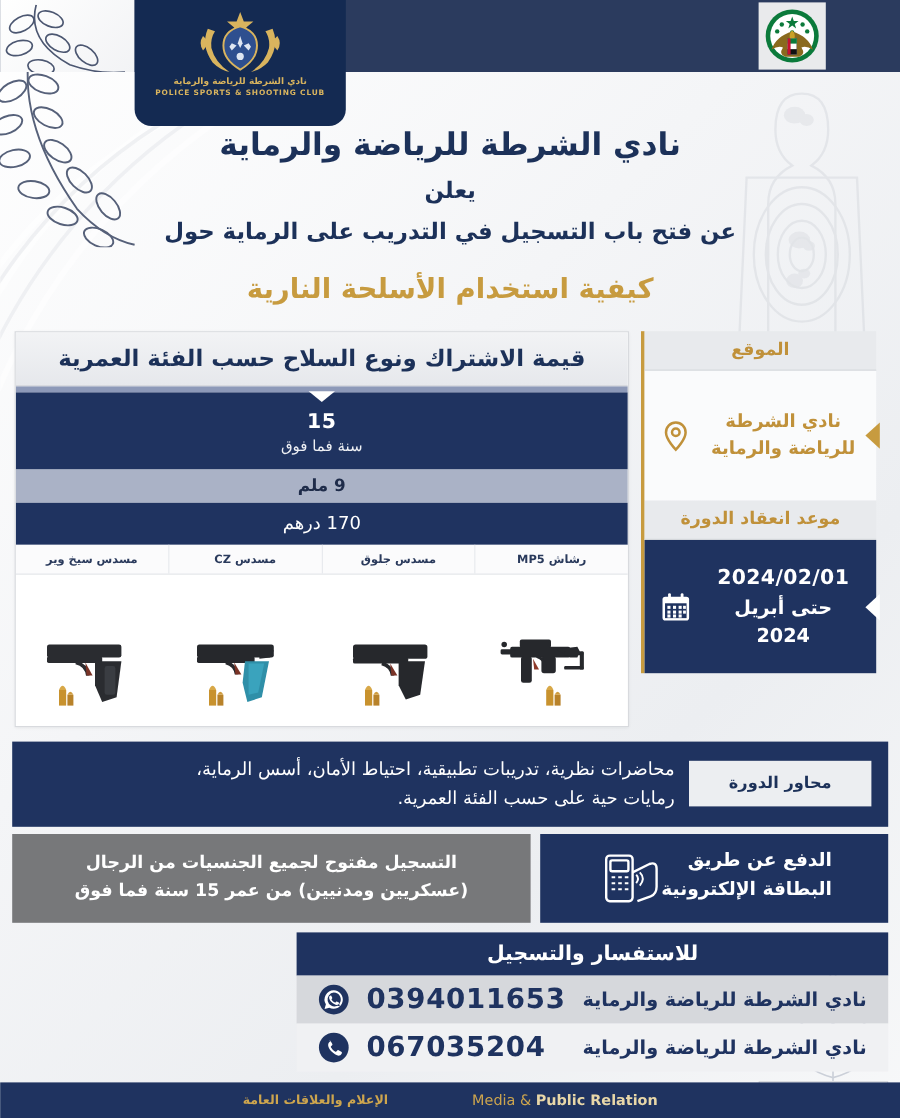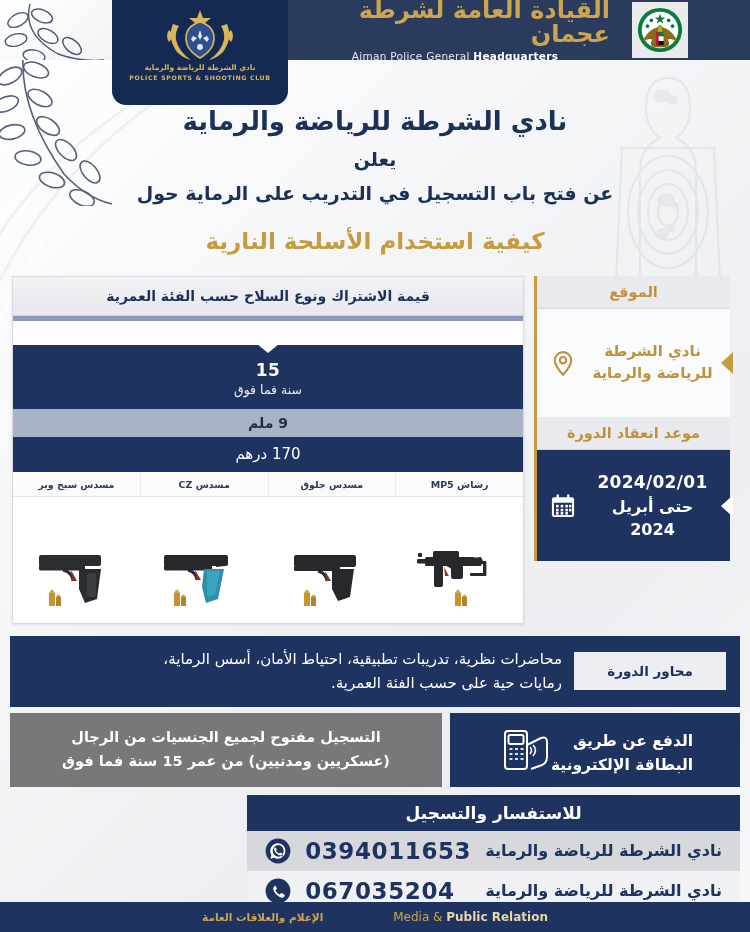--- a/index.html
+++ b/index.html
@@ -100,26 +100,26 @@
   .sb-body.navy .sb-arrow{border-right-color:#ffffff}
   .sb-icon{width:28px;height:28px;flex:0 0 28px}
 
   
   .tablecard{
     flex:1 1 auto;background:#fdfdfd;border:1px solid #d8dade;
     box-shadow:0 1px 3px rgba(0,0,0,.09);overflow:hidden;
   }
   .tc-head{
     background:linear-gradient(180deg,#f2f3f5,#e6e8ec);
-    color:#1c3159;font-size:14px;font-weight:bold;text-align:center;
+    color:#1c3159;font-size:19px;font-weight:bold;text-align:center;
     padding:11px 0;border-bottom:1px solid #cfd2d7;
   }
   .tc-sep{height:5px;background:#8d99b8}
   .row-age{
-    background:#1f3360;color:#ffffff;text-align:center;padding:8px 0 12px;position:relative;margin-top:24px;
+    background:#1f3360;color:#ffffff;text-align:center;padding:8px 0 12px;position:relative;
   }
   .row-age .chev{
     position:absolute;top:-1px;left:50%;transform:translateX(-50%);
     width:0;height:0;border-left:11px solid transparent;border-right:11px solid transparent;
     border-top:9px solid #ffffff;
   }
   .age-num{font-size:17px;font-weight:bold;letter-spacing:.5px;margin-top:7px}
   .age-sub{font-size:12.5px;margin-top:2px;color:#eef0f4}
   .row-cal{
     background:#aab2c6;color:#1f2c4a;text-align:center;
@@ -156,21 +156,21 @@
     position:relative;z-index:4;margin:6px 10px 0 10px;
     display:flex;flex-direction:row;gap:8px;
   }
   .elig-grey{
     flex:1;background:#77787a;color:#ffffff;display:flex;align-items:center;
     justify-content:center;text-align:center;font-size:14.5px;font-weight:bold;
     line-height:1.65;padding:10px 20px;
   }
   .pay{
     width:290px;flex:0 0 290px;background:#1f3360;display:flex;flex-direction:row;
-    align-items:flex-end;justify-content:center;gap:0;padding:10px 14px;
+    align-items:flex-start;justify-content:center;gap:0;padding:10px 14px;
   }
   .pay-txt{color:#ffffff;font-size:15.5px;font-weight:bold;line-height:1.55;text-align:right}
 
   
   .contact-wrap{
     position:relative;z-index:4;margin:8px 10px 0 10px;
     display:flex;flex-direction:column;gap:8px;align-items:flex-start;
   }
   .contact-col{flex:1;display:flex;flex-direction:column}
   .ct-head{
@@ -301,24 +301,20 @@
           <path d="M37 24 L39 30 L37 34 L35 30 Z"></path>
           <path d="M30 30 L34 32 L30 36 L28 33 Z"></path>
           <path d="M44 30 L40 32 L44 36 L46 33 Z"></path>
           <circle cx="37" cy="41" r="3"></circle>
         </g>
       </svg>
       <div class="club-ar">نادي الشرطة للرياضة والرماية</div>
       <div class="club-en">POLICE SPORTS &amp; SHOOTING CLUB</div>
     </div>
 
-    <div class="hdr-center">
-      <div class="hdr-ar">القيادة العامة لشرطة عجمان</div>
-      <div class="hdr-en">Ajman Police General <b>Headquarters</b></div>
-    </div>
 
     <div class="hdr-right-fill"></div>
     <div class="hdr-emblem">
       <svg viewBox="0 0 52 52" width="50" height="50">
         <circle cx="26" cy="26" r="23" fill="#0b7a3b"></circle>
         <circle cx="26" cy="26" r="19" fill="#ffffff"></circle>
         <g fill="#0b7a3b">
           <path d="M26 9 L27.4 13 L31.5 13 L28.2 15.5 L29.4 19.4 L26 17 L22.6 19.4 L23.8 15.5 L20.5 13 L24.6 13 Z"></path>
           <circle cx="17" cy="16" r="1.9"></circle>
             <circle cx="35" cy="16" r="1.9"></circle>

